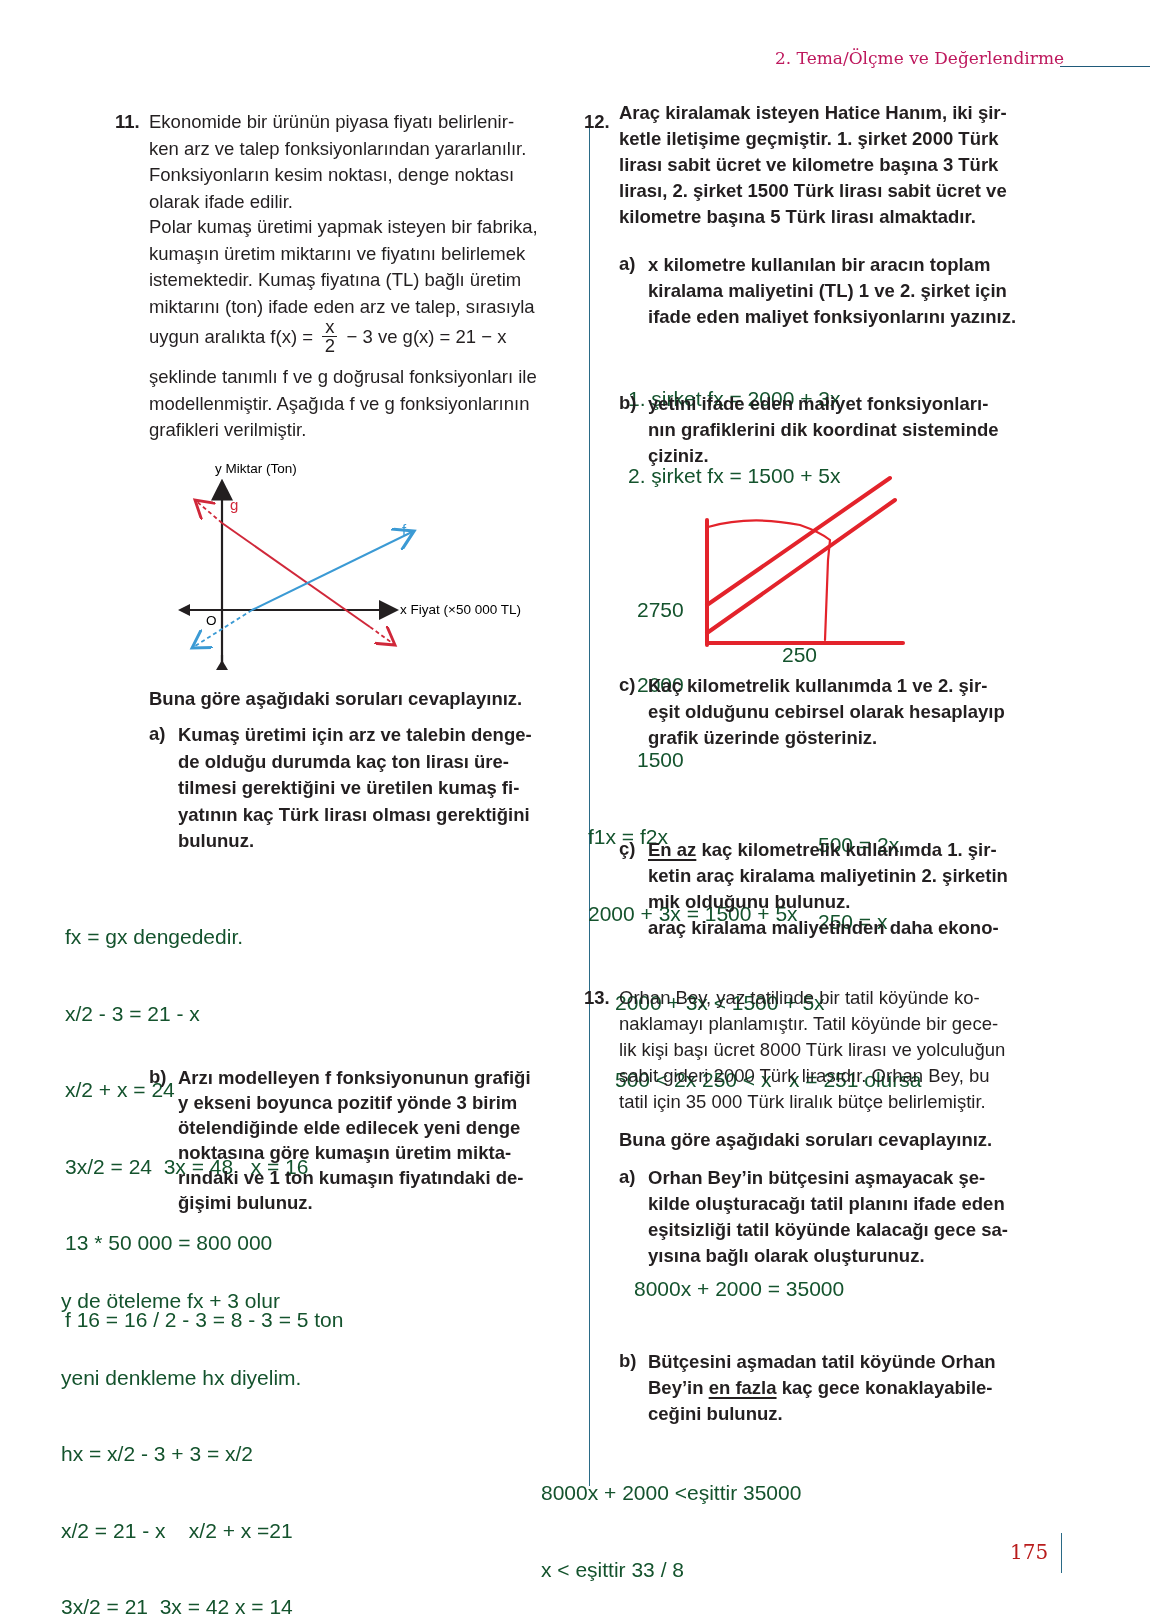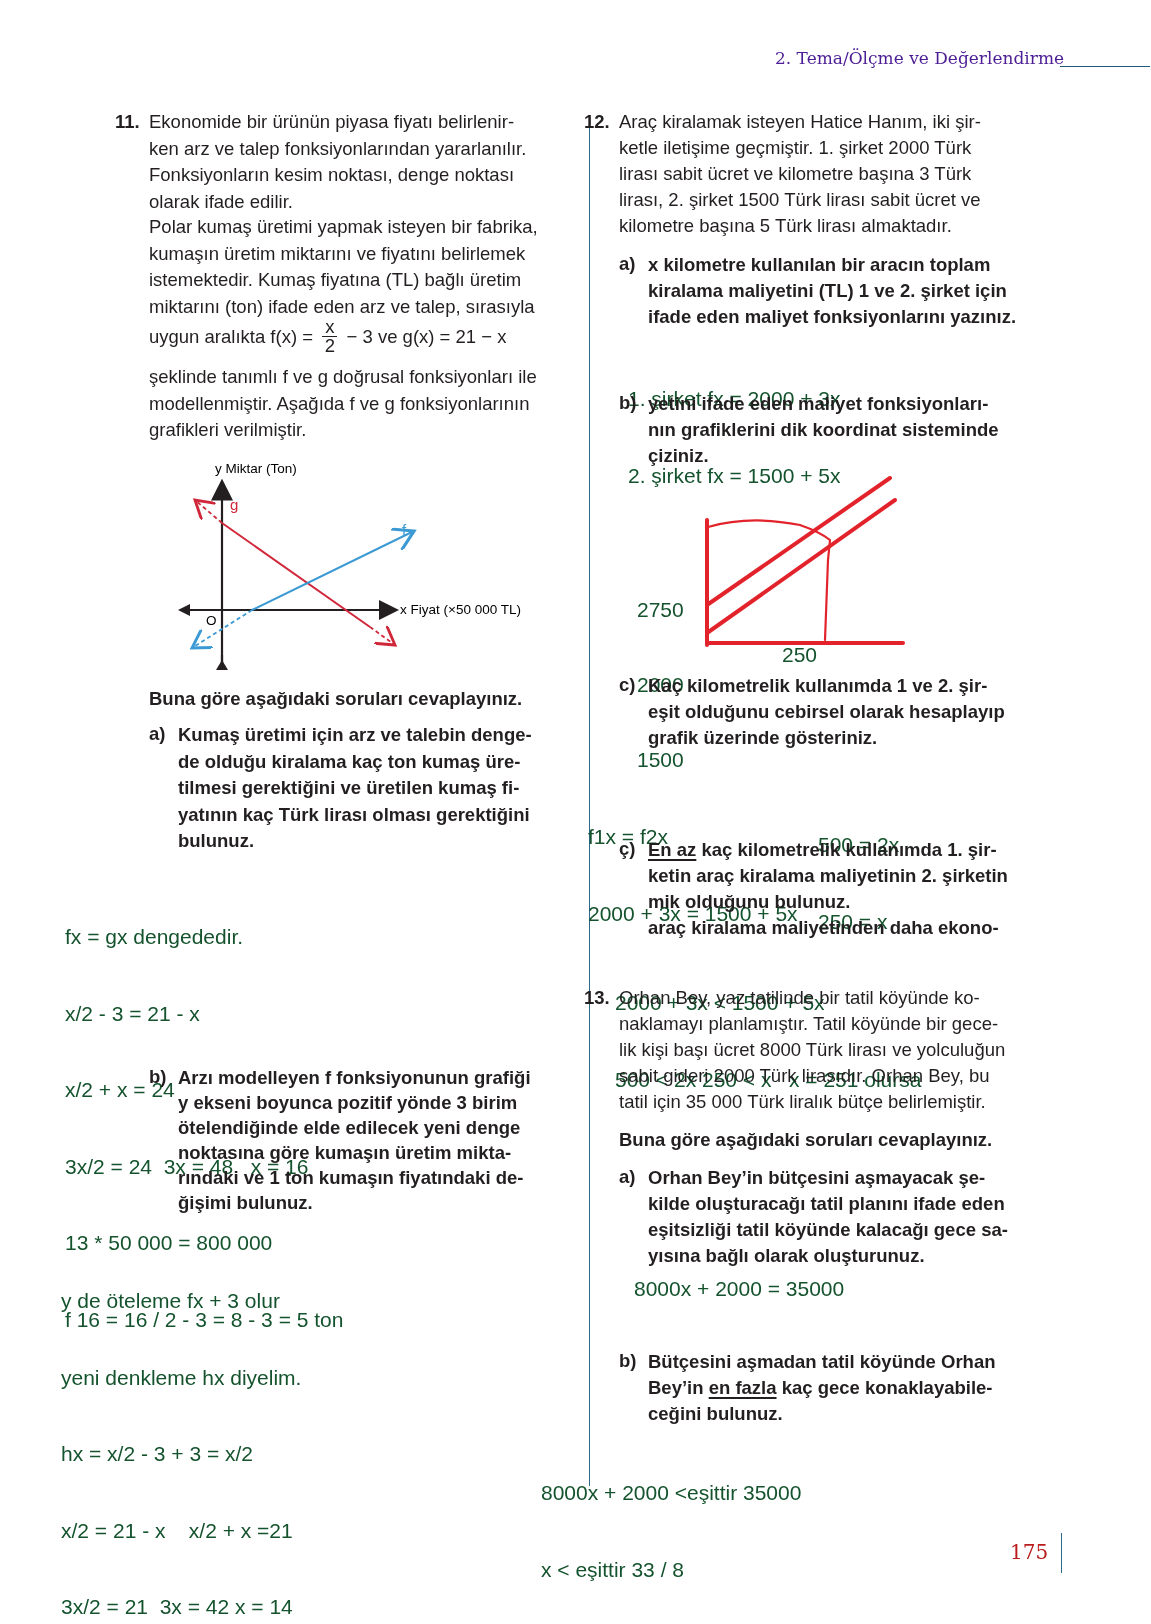--- a/index.html
+++ b/index.html
@@ -1,19 +1,19 @@
 <!DOCTYPE html>
 <html><head>
 <meta charset="utf-8">
 <style>
   html, body { margin:0; padding:0; background:#ffffff; }
   body { width:1151px; height:1624px; position:relative; overflow:hidden;
          font-family:"Liberation Sans", sans-serif; color:#231f20; }
   .abs { position:absolute; }
-  .header-title { left:775px; top:48px; font-family:"DejaVu Serif", serif; font-size:17px; color:#4c1d95; }
+  .header-title { left:775px; top:48px; font-family:"DejaVu Serif", serif; font-size:17px; color:#be185d; }
   .header-rule { left:1060px; top:66px; width:90px; height:1px; background:#1f5a7a; }
   .col-divider { left:589px; top:118px; width:1px; height:1368px; background:#2a6a86; }
   .pnum-rule { left:1061px; top:1533px; width:1px; height:40px; background:#2a6a86; }
   .pnum { left:1010px; top:1540px; font-family:"DejaVu Serif", serif; font-size:20px; color:#b91c1c; }
 
   .para { font-size:18.5px; line-height:26.5px; text-align:justify; }
   .qnum { font-weight:bold; font-size:18.5px; }
   .bold { font-weight:bold; }
   .sublabel { font-weight:bold; font-size:18.5px; }
   .hand { color:#14532d; font-size:21px; line-height:25.5px; white-space:pre; }
@@ -84,21 +84,21 @@
   <text x="36" y="170" class="chart-label">O</text>
   <text x="60" y="55" style="font-size:15px;fill:#d0283a;">g</text>
   <text x="232" y="80" style="font-size:15px;fill:#3b9ad4;">f</text>
 </svg>
 
 <div class="abs para bold" style="left:149px;top:686px;width:410px;">Buna göre aşağıdaki soruları cevaplayınız.</div>
 
 <div class="abs sublabel" style="left:149px;top:723px;">a)</div>
 <div class="abs para bold" style="left:178px;top:722px;width:379px;">
   <div>Kumaş üretimi için arz ve talebin denge-</div>
-  <div>de olduğu kiralama kaç ton kumaş üre-</div>
+  <div>de olduğu durumda kaç ton lirası üre-</div>
   <div>tilmesi gerektiğini ve üretilen kumaş fi-</div>
   <div>yatının kaç Türk lirası olması gerektiğini</div>
   <div>bulunuz.</div>
 </div>
 <div class="abs hand" style="left:65px;top:873px;">
   <div>fx = gx dengededir.</div>
   <div>x/2 - 3 = 21 - x</div>
   <div>x/2 + x = 24</div>
   <div>3x/2 = 24  3x = 48   x = 16</div>
   <div>13 * 50 000 = 800 000</div>
@@ -118,21 +118,21 @@
   <div>y de öteleme fx + 3 olur</div>
   <div>yeni denkleme hx diyelim.</div>
   <div>hx = x/2 - 3 + 3 = x/2</div>
   <div>x/2 = 21 - x    x/2 + x =21</div>
   <div>3x/2 = 21  3x = 42 x = 14</div>
   
   
 </div>
 
 <div class="abs qnum" style="left:584px;top:111px;">12.</div>
-<div class="abs para" style="left:619px;top:109px;width:408px;line-height:26px;">
+<div class="abs para" style="left:619px;top:100px;width:408px;line-height:26px;font-weight:bold;">
   <div>Araç kiralamak isteyen Hatice Hanım, iki şir-</div>
   <div>ketle iletişime geçmiştir. 1. şirket 2000 Türk</div>
   <div>lirası sabit ücret ve kilometre başına 3 Türk</div>
   <div>lirası, 2. şirket 1500 Türk lirası sabit ücret ve</div>
   <div>kilometre başına 5 Türk lirası almaktadır.</div>
 </div>
 
 <div class="abs sublabel" style="left:619px;top:253px;">a)</div>
 <div class="abs para bold" style="left:648px;top:252px;width:379px;line-height:26px;">
   <div>x kilometre kullanılan bir aracın toplam</div>

